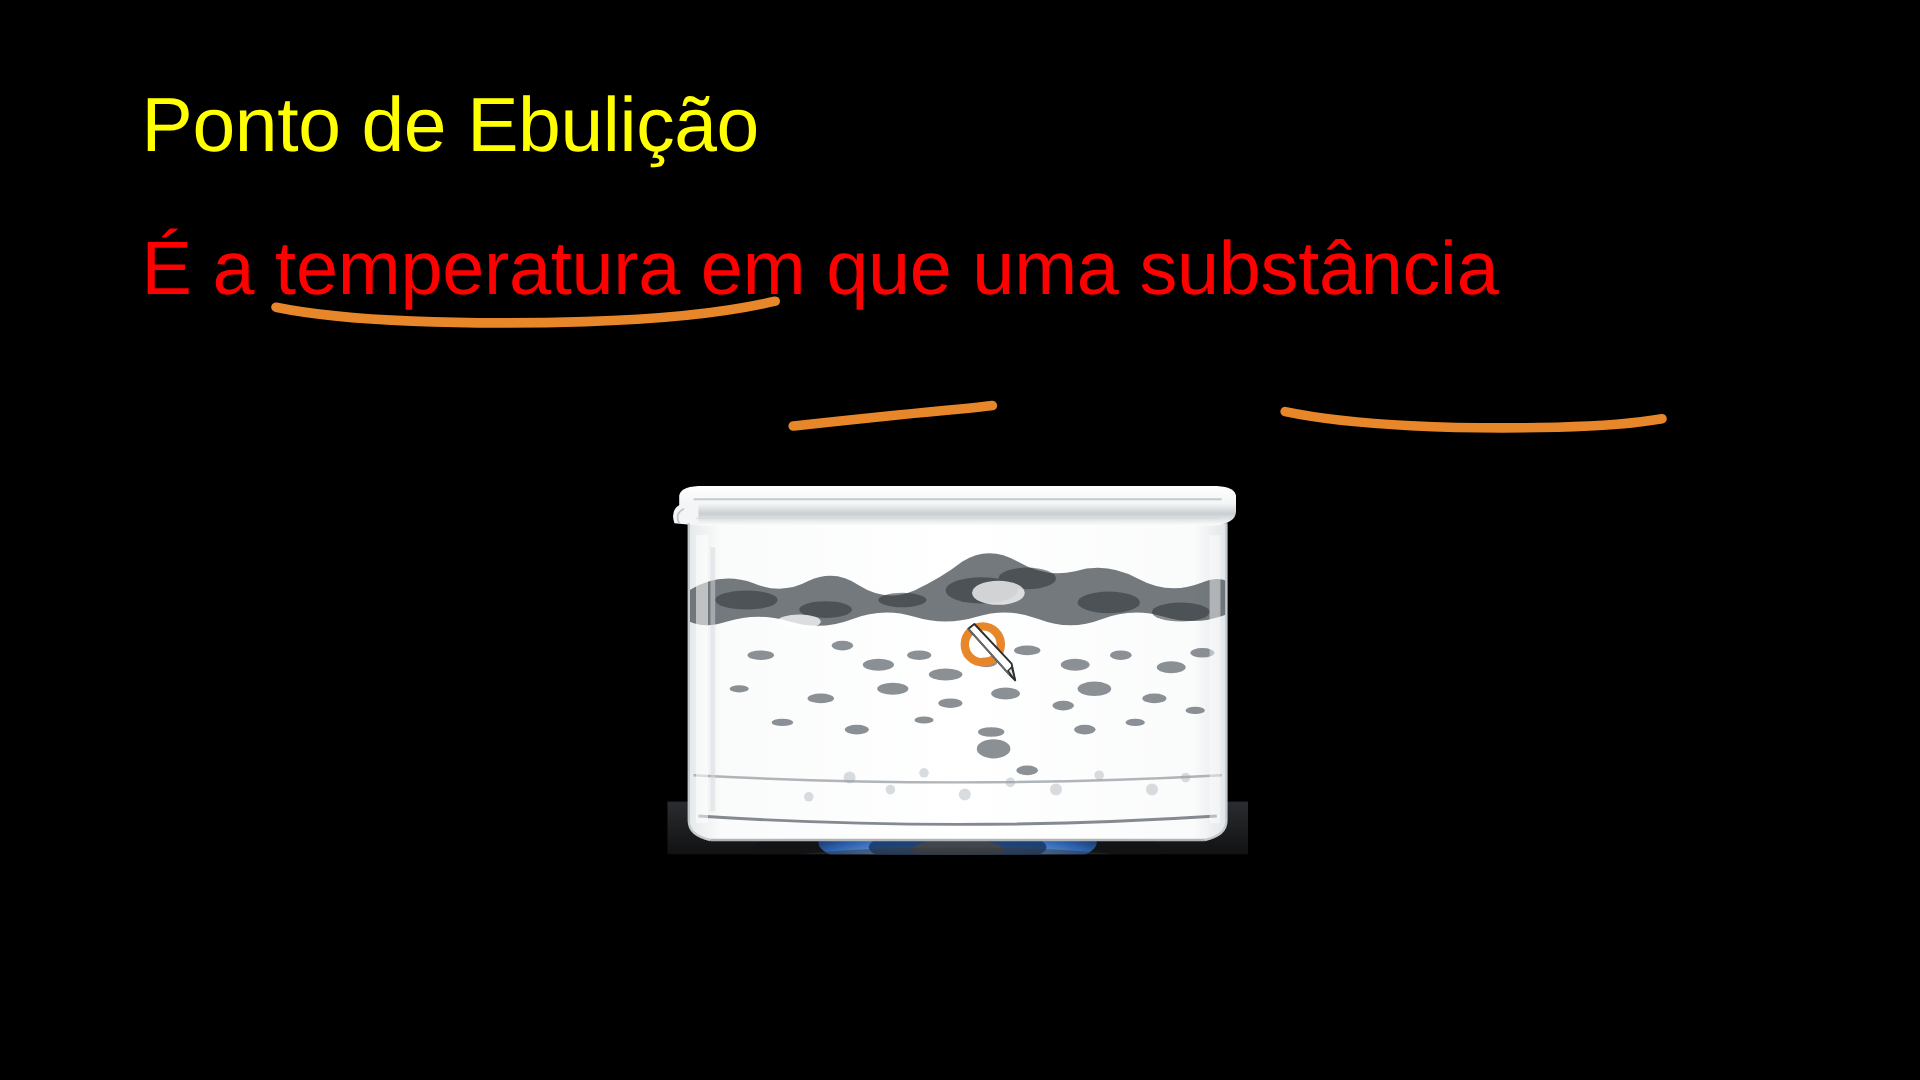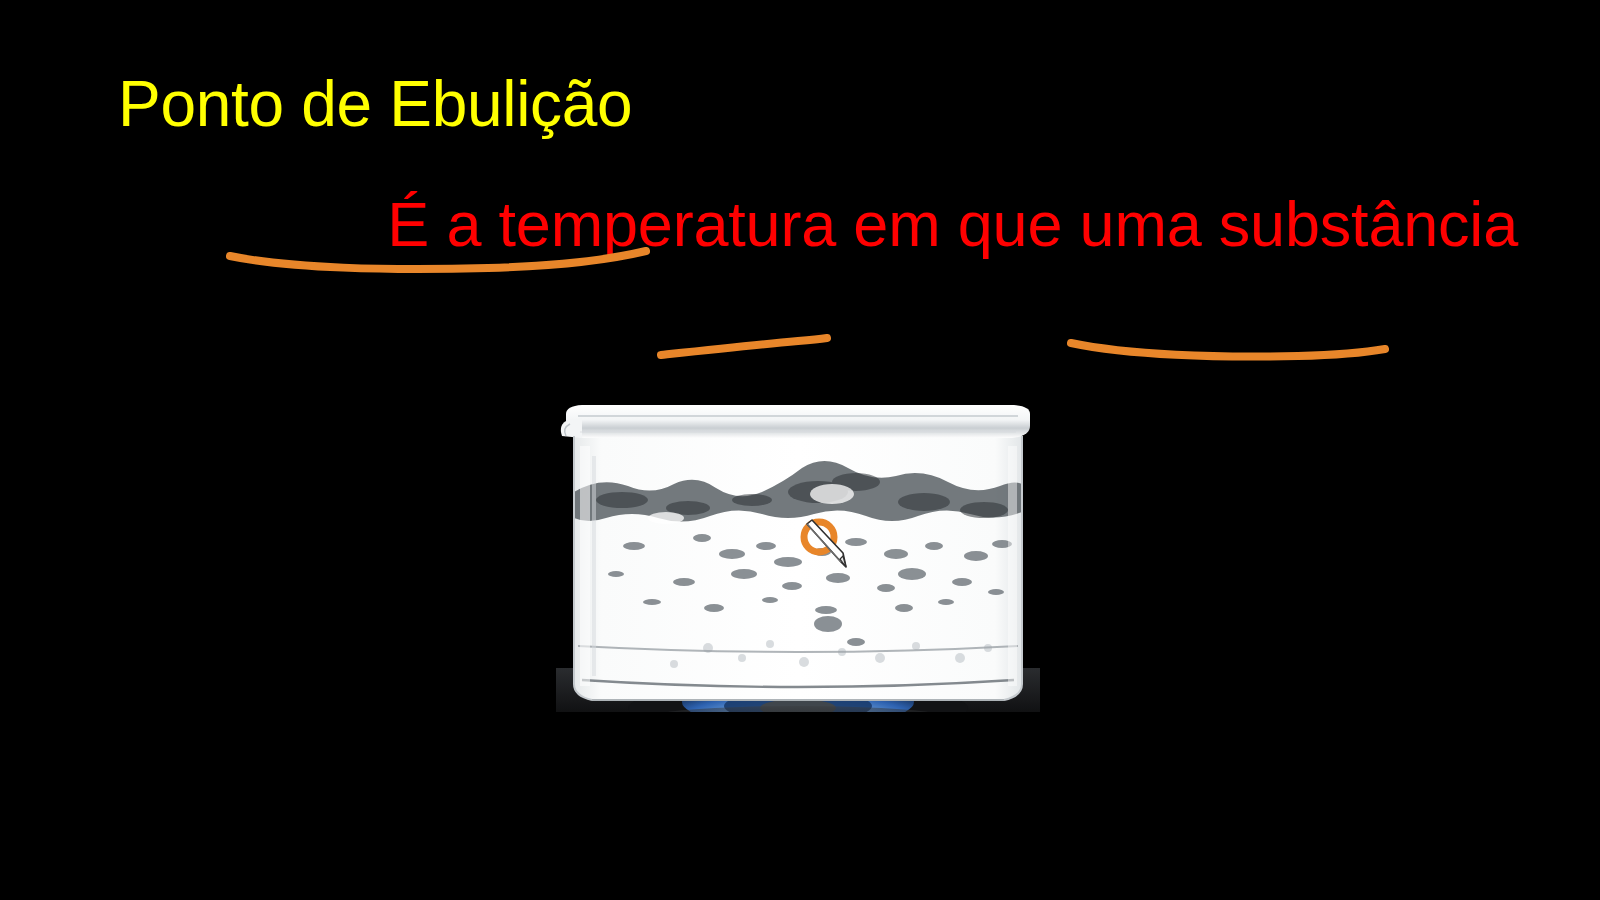--- a/index.html
+++ b/index.html
@@ -37,21 +37,20 @@
   #body-text {
     position: absolute;
     left: 118px;
     top: 176px;
     width: 1400px;
     color: #FF0000;
     font-size: 63px;
     line-height: 96px;
     font-weight: 400;
     letter-spacing: -0.2px;
-    text-align: right;
   }
   .body-line { white-space: nowrap; display: block; }
 
   
   .ink-stroke {
     position: absolute;
     pointer-events: none;
   }
   .ink-stroke svg { display: block; overflow: visible; }
 

